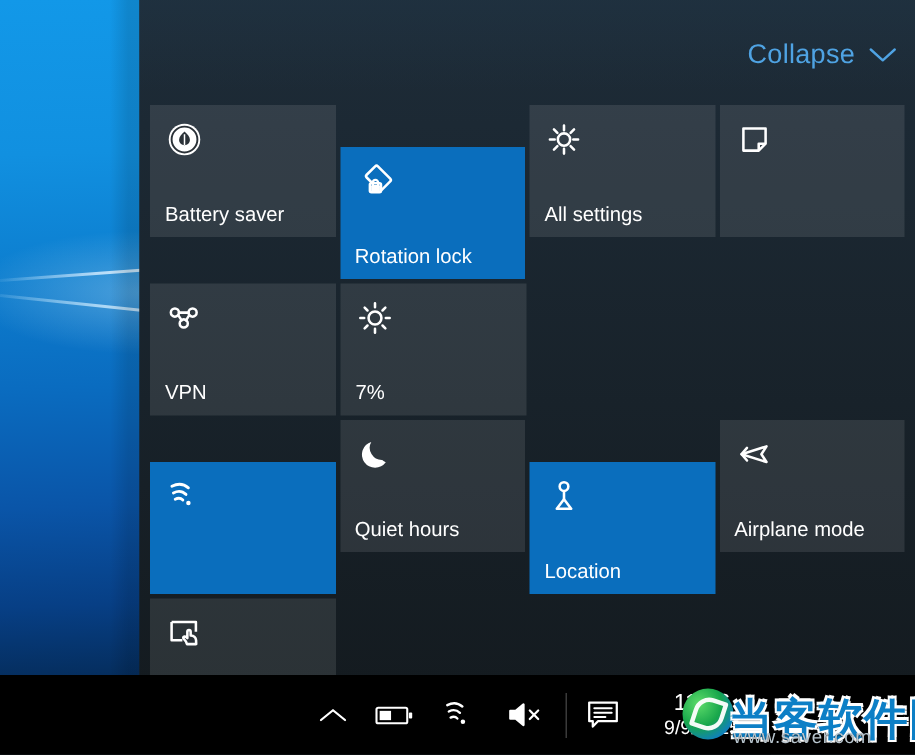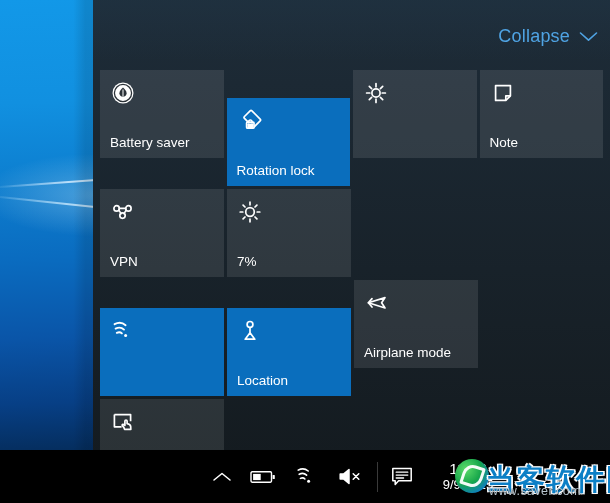--- a/index.html
+++ b/index.html
@@ -168,30 +168,30 @@
           <span class="tlabel">Rotation lock</span>
         </div>
 
         <div class="tile">
           <span class="ticon">
             <svg viewBox="0 0 28 28" fill="none" stroke="#fff" stroke-width="1.7">
               <circle cx="14" cy="14" r="4.1"></circle>
               <path d="M14 4.6v3.2M14 20.2v3.2M4.6 14h3.2M20.2 14h3.2M7.3 7.3l2.3 2.3M18.4 18.4l2.3 2.3M20.7 7.3l-2.3 2.3M9.6 18.4l-2.3 2.3" stroke-linecap="round"></path>
             </svg>
           </span>
+          <span class="tlabel">All settings</span>
         </div>
 
         <div class="tile">
           <span class="ticon">
             <svg viewBox="0 0 28 28" fill="none" stroke="#fff" stroke-width="1.7" stroke-linejoin="round">
               <path d="M6.6 6.6h14.8v10.2l-4.6 4.6H6.6z"></path>
               <path d="M21.4 16.8h-4.6v4.6"></path>
             </svg>
           </span>
-          <span class="tlabel">Note</span>
         </div>
       </div>
 
       <div class="row">
 
         <div class="tile">
           <span class="ticon">
             <svg viewBox="0 0 28 28" fill="none" stroke="#fff" stroke-width="1.7" stroke-linecap="round">
               <circle cx="7.6" cy="10.4" r="2.7"></circle>
               <circle cx="19.4" cy="10.4" r="2.7"></circle>
@@ -219,20 +219,28 @@
           <span class="ticon">
             <svg viewBox="0 0 28 28" fill="none" stroke="#fff" stroke-width="1.9" stroke-linecap="round">
               <path d="M5.6 7.2C9.4 5.2 13.6 5.6 16.6 8.2"></path>
               <path d="M6.6 11.6c3-1.5 6.2-1.1 8.4 1"></path>
               <path d="M7.8 15.8c1.9-.9 3.8-.7 5.1.6"></path>
               <circle cx="16.6" cy="18.4" r="1.5" fill="#fff" stroke="none"></circle>
             </svg>
           </span>
         </div>
 
+        <div class="tile">
+          <span class="ticon">
+            <svg viewBox="0 0 28 28">
+              <path d="M18.8 17.6A8.1 8.1 0 0 1 11.5 5.6a8.8 8.8 0 1 0 9.7 13.6 8.1 8.1 0 0 1-2.4-1.6z" fill="#fff"></path>
+            </svg>
+          </span>
+          <span class="tlabel">Quiet hours</span>
+        </div>
 
         <div class="tile on">
           <span class="ticon">
             <svg viewBox="0 0 28 28" fill="none" stroke="#fff" stroke-width="1.7" stroke-linejoin="round">
               <circle cx="14" cy="7.4" r="2.9"></circle>
               <path d="M14 10.6v5.2"></path>
               <path d="M9.2 22.2l4.8-6.4 4.8 6.4z"></path>
             </svg>
           </span>
           <span class="tlabel">Location</span>

